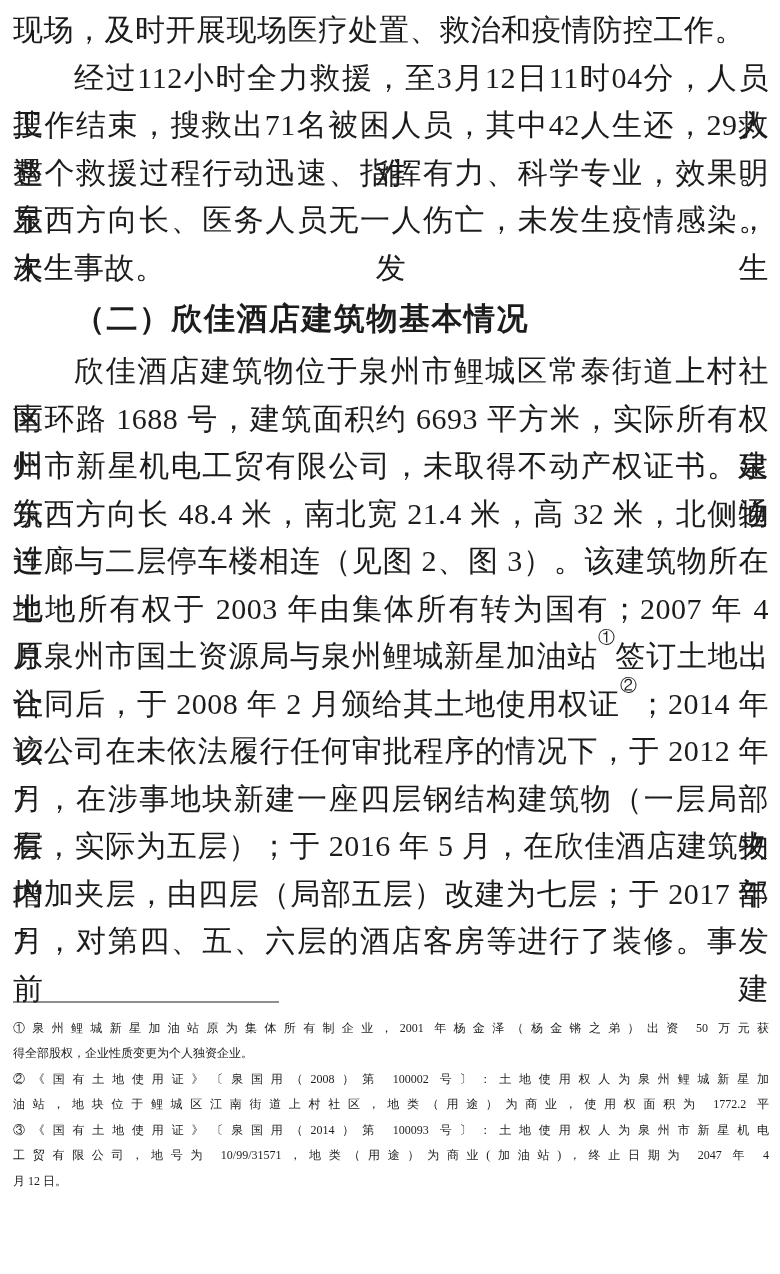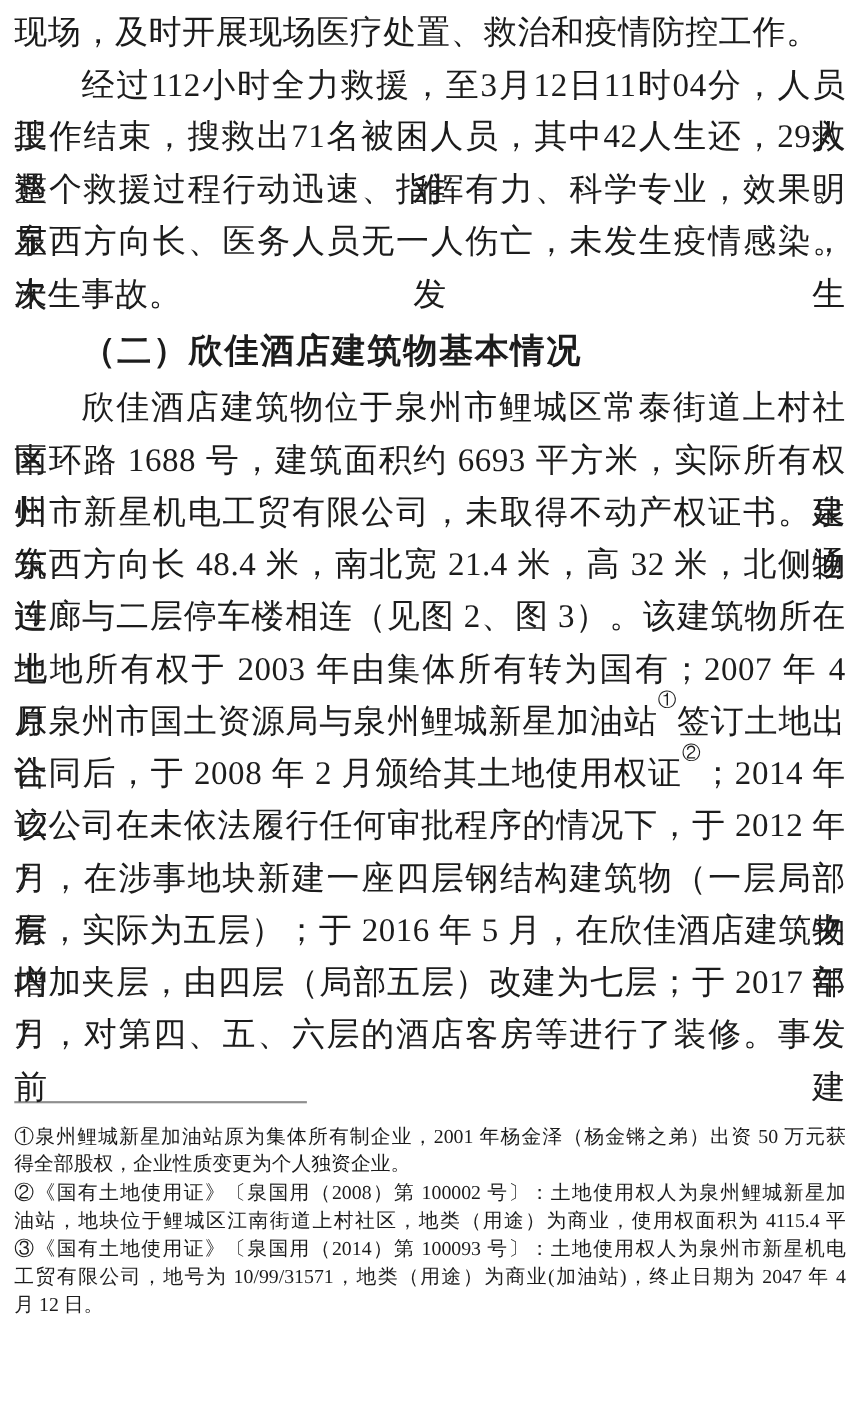--- a/index.html
+++ b/index.html
@@ -47,22 +47,22 @@
     letter-spacing: 0;
   }
   .footnotes { margin-top: 36px; }
   .fsep {
     width: 266px;
     height: 2px;
     background: var(--sep, #8f8f8f);
     margin: 0 0 12px 0;
   }
   .fline {
-    font-size: 18px;
-    line-height: 37px;
+    font-size: 12px;
+    line-height: 27px;
     height: 25.5px;
     text-align: justify;
     text-justify: inter-character;
     white-space: nowrap;
   }
   .fline.jl { text-align-last: justify; white-space: normal; }
 </style>
 </head>
 <body>
 
@@ -97,21 +97,21 @@
     </div>
   <div class="footnotes">
     <div class="fsep"></div>
     <div id="fnotes">
         <div>
           <div class="fline jl">①泉州鲤城新星加油站原为集体所有制企业，2001 年杨金泽（杨金锵之弟）出资 50 万元获</div>
           <div class="fline">得全部股权，企业性质变更为个人独资企业。</div>
         </div>
         <div>
           <div class="fline jl">②《国有土地使用证》〔泉国用（2008）第 100002 号〕：土地使用权人为泉州鲤城新星加</div>
-          <div class="fline jl">油站，地块位于鲤城区江南街道上村社区，地类（用途）为商业，使用权面积为 4115.4 平</div>
+          <div class="fline jl">油站，地块位于鲤城区江南街道上村社区，地类（用途）为商业，使用权面积为 1772.2 平</div>
         </div>
         <div>
           <div class="fline jl">③《国有土地使用证》〔泉国用（2014）第 100093 号〕：土地使用权人为泉州市新星机电</div>
           <div class="fline jl">工贸有限公司，地号为 10/99/31571，地类（用途）为商业(加油站)，终止日期为 2047 年 4</div>
           <div class="fline">月 12 日。</div>
         </div>
       </div>
   </div>
 </div>
 

